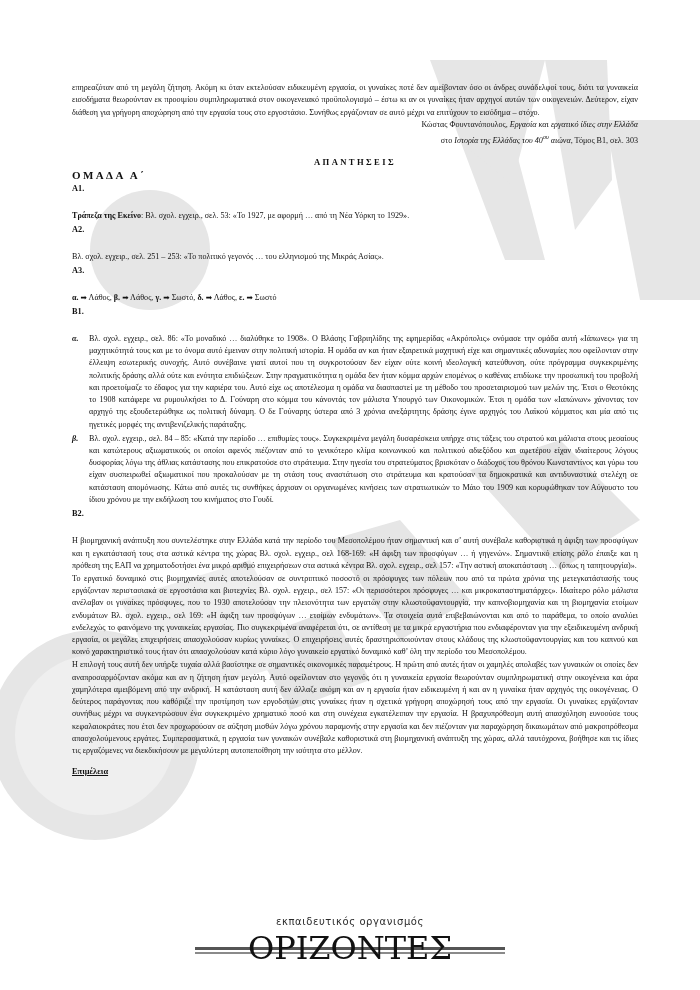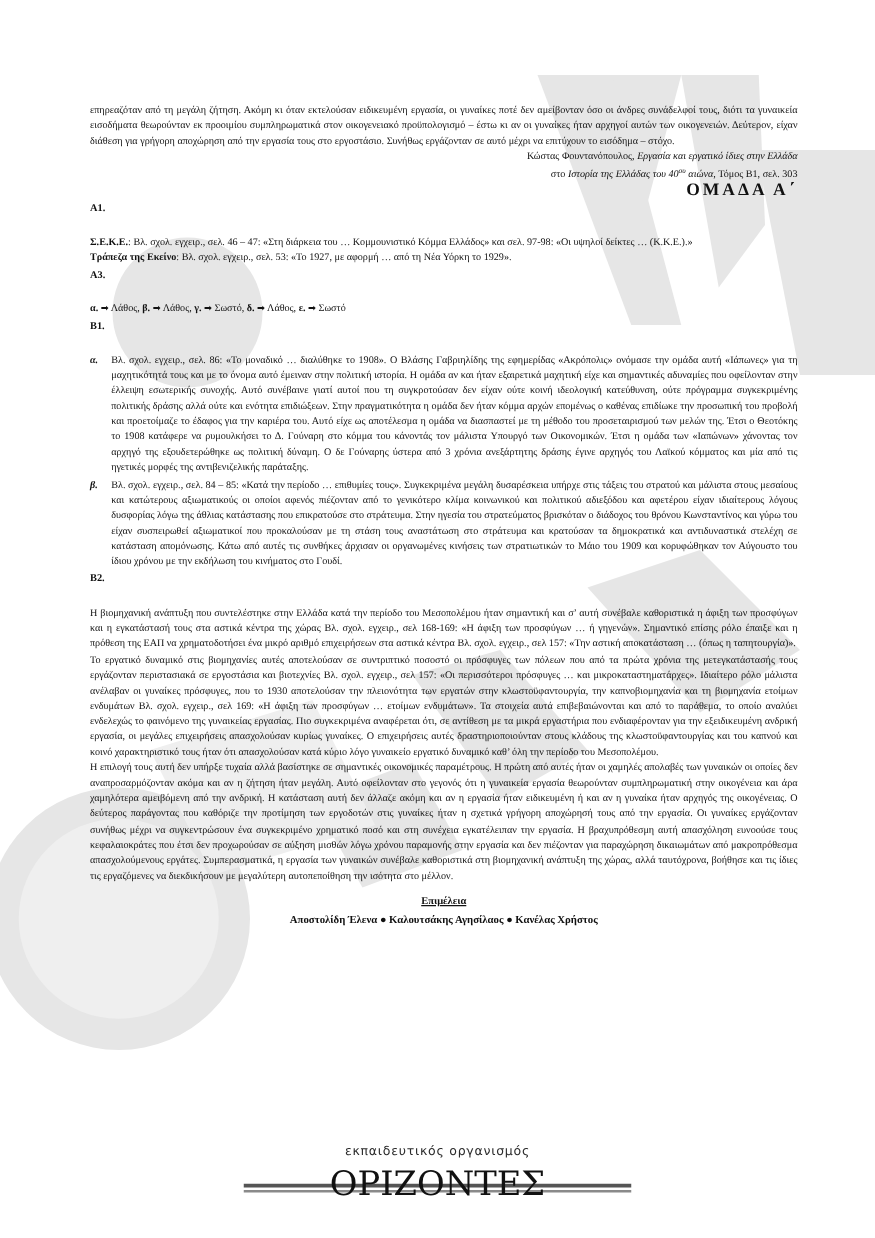--- a/index.html
+++ b/index.html
@@ -59,25 +59,25 @@
   }
 
   .heading {
     text-align: center;
     font-weight: bold;
     letter-spacing: 2.4px;
     margin-top: 9px;
     font-size: 8.6px;
   }
   .subheading {
-    text-align: right;
+    text-align: left;
     font-weight: bold;
     letter-spacing: 2.4px;
     margin-top: 1px;
-    font-size: 14px;
+    font-size: 11px;
   }
 
   
   .ans {
     display: flex;
     align-items: flex-start;
     margin-top: 1.5px;
     flex-direction: column;
   }
   .ans-label {
@@ -109,21 +109,21 @@
 
   .para { margin-top: 0.5px; text-align: justify; }
 
   b, .b { font-weight: bold; }
   i, .i { font-style: italic; }
 
   .arrow { font-family: "DejaVu Sans", sans-serif; font-size: 7.6px; }
 
   
   .epimeleia {
-    text-align: center;
+    text-align: left;
     font-weight: bold;
     text-decoration: underline;
     margin-top: 8px;
     font-size: 8.4px;
   }
   .authors {
     text-align: center;
     font-weight: bold;
     font-size: 8.6px;
     margin-top: 2px;
@@ -154,21 +154,21 @@
     left: 0;
     right: 0;
     height: 3px;
     background: #555;
     top: 19px;
   }
   .logo-rule.second { top: 24px; background: #8a8a8a; height: 2px; }
   .logo-word {
     position: relative;
     font-family: "DejaVu Serif", serif;
-    font-size: 27px;
+    font-size: 32px;
     letter-spacing: 0px;
     color: #111;
     line-height: 40px;
     z-index: 2;
   }
 </style>
 </head>
 <body>
 
 <div id="page">
@@ -197,30 +197,34 @@
 
     <p class="src-line">
       <span>Κώστας Φουντανόπουλος, </span><i>Εργασία και εργατικό ίδιες στην Ελλάδα</i>
     </p>
 
     <p class="src-line2">
       <span>στο </span><i>Ιστορία της Ελλάδας του 40</i><i style="font-size:6px;vertical-align:super">ου</i><i> αιώνα</i><span>, Τόμος Β1, σελ. 303</span>
     </p>
 
 
+    <p class="heading">ΑΠΑΝΤΗΣΕΙΣ</p>
     <p class="subheading">ΟΜΑΔΑ Α΄</p>
 
     <div class="ans">
       <div class="ans-label">Α1.</div>
       <div class="ans-body">
-        <p><b>Σ.Ε.Κ.Ε.</b><span>: Βλ. σχολ. εγχειρ., σελ. 46 – 47: «Στη διάρκεια του … Κομμουνιστικό Κόμμα Ελλάδος» και σελ. 97-98: «Οι υψηλοί δείκτες … (Κ.Κ.Ε.).»</span></p>
         <p><b>Τράπεζα της Εκείνο</b><span>: Βλ. σχολ. εγχειρ., σελ. 53: «Το 1927, με αφορμή … από τη Νέα Υόρκη το 1929».</span></p>
       </div>
     </div>
 
+    <div class="ans">
+      <div class="ans-label">Α2.</div>
+      <div class="ans-body">Βλ. σχολ. εγχειρ., σελ. 251 – 253: «Το πολιτικό γεγονός … του ελληνισμού της Μικράς Ασίας».</div>
+    </div>
 
     <div class="ans">
       <div class="ans-label">Α3.</div>
       <div class="ans-body">
         <span><b>α.</b>
           <span class="arrow">➡</span>
           <span>Λάθος,</span></span>
         <span><b>β.</b>
           <span class="arrow">➡</span>
           <span>Λάθος,</span></span>
@@ -254,21 +258,20 @@
     <div class="ans">
       <div class="ans-label">Β2.</div>
       <div class="ans-body">
         <p class="para">Η βιομηχανική ανάπτυξη που συντελέστηκε στην Ελλάδα κατά την περίοδο του Μεσοπολέμου ήταν σημαντική και σ’ αυτή συνέβαλε καθοριστικά η άφιξη των προσφύγων και η εγκατάστασή τους στα αστικά κέντρα της χώρας Βλ. σχολ. εγχειρ., σελ 168-169: «Η άφιξη των προσφύγων … ή γηγενών». Σημαντικό επίσης ρόλο έπαιξε και η πρόθεση της ΕΑΠ να χρηματοδοτήσει ένα μικρό αριθμό επιχειρήσεων στα αστικά κέντρα Βλ. σχολ. εγχειρ., σελ 157: «Την αστική αποκατάσταση … (όπως η ταπητουργία)».</p>
         <p class="para">Το εργατικό δυναμικό στις βιομηχανίες αυτές αποτελούσαν σε συντριπτικό ποσοστό οι πρόσφυγες των πόλεων που από τα πρώτα χρόνια της μετεγκατάστασής τους εργάζονταν περιστασιακά σε εργοστάσια και βιοτεχνίες Βλ. σχολ. εγχειρ., σελ 157: «Οι περισσότεροι πρόσφυγες … και μικροκαταστηματάρχες». Ιδιαίτερο ρόλο μάλιστα ανέλαβαν οι γυναίκες πρόσφυγες, που το 1930 αποτελούσαν την πλειονότητα των εργατών στην κλωστοϋφαντουργία, την καπνοβιομηχανία και τη βιομηχανία ετοίμων ενδυμάτων Βλ. σχολ. εγχειρ., σελ 169: «Η άφιξη των προσφύγων … ετοίμων ενδυμάτων». Τα στοιχεία αυτά επιβεβαιώνονται και από το παράθεμα, το οποίο αναλύει ενδελεχώς το φαινόμενο της γυναικείας εργασίας. Πιο συγκεκριμένα αναφέρεται ότι, σε αντίθεση με τα μικρά εργαστήρια που ενδιαφέρονταν για την εξειδικευμένη ανδρική εργασία, οι μεγάλες επιχειρήσεις απασχολούσαν κυρίως γυναίκες. Ο επιχειρήσεις αυτές δραστηριοποιούνταν στους κλάδους της κλωστοϋφαντουργίας και του καπνού και κοινό χαρακτηριστικό τους ήταν ότι απασχολούσαν κατά κύριο λόγο γυναικείο εργατικό δυναμικό καθ’ όλη την περίοδο του Μεσοπολέμου.</p>
         <p class="para">Η επιλογή τους αυτή δεν υπήρξε τυχαία αλλά βασίστηκε σε σημαντικές οικονομικές παραμέτρους. Η πρώτη από αυτές ήταν οι χαμηλές απολαβές των γυναικών οι οποίες δεν αναπροσαρμόζονταν ακόμα και αν η ζήτηση ήταν μεγάλη. Αυτό οφείλονταν στο γεγονός ότι η γυναικεία εργασία θεωρούνταν συμπληρωματική στην οικογένεια και άρα χαμηλότερα αμειβόμενη από την ανδρική. Η κατάσταση αυτή δεν άλλαζε ακόμη και αν η εργασία ήταν ειδικευμένη ή και αν η γυναίκα ήταν αρχηγός της οικογένειας. Ο δεύτερος παράγοντας που καθόριζε την προτίμηση των εργοδοτών  στις γυναίκες ήταν η σχετικά γρήγορη αποχώρησή τους από την εργασία. Οι γυναίκες εργάζονταν συνήθως μέχρι να συγκεντρώσουν ένα συγκεκριμένο χρηματικό ποσό και στη συνέχεια εγκατέλειπαν την εργασία. Η βραχυπρόθεσμη αυτή απασχόληση ευνοούσε τους κεφαλαιοκράτες που έτσι δεν προχωρούσαν σε αύξηση μισθών λόγω χρόνου παραμονής στην εργασία και δεν πιέζονταν για παραχώρηση δικαιωμάτων από μακροπρόθεσμα απασχολούμενους εργάτες. Συμπερασματικά, η εργασία των γυναικών συνέβαλε καθοριστικά στη βιομηχανική ανάπτυξη της χώρας, αλλά ταυτόχρονα, βοήθησε και τις ίδιες τις εργαζόμενες να διεκδικήσουν με μεγαλύτερη αυτοπεποίθηση την ισότητα στο μέλλον.</p>
       </div>
     </div>
 
     <p class="epimeleia">Επιμέλεια</p>
-    <p class="authors">Αποστολίδη  Έλενα ● Καλουτσάκης Αγησίλαος ● Κανέλας Χρήστος</p>
 
   </div>
 
   <div id="logo">
     <div class="logo-tag">εκπαιδευτικός οργανισμός</div>
     <div class="logo-wrap">
       <div class="logo-rule"></div>
       <div class="logo-rule second"></div>
       <div class="logo-word">ΟΡΙΖΟΝΤΕΣ</div>
     </div>

